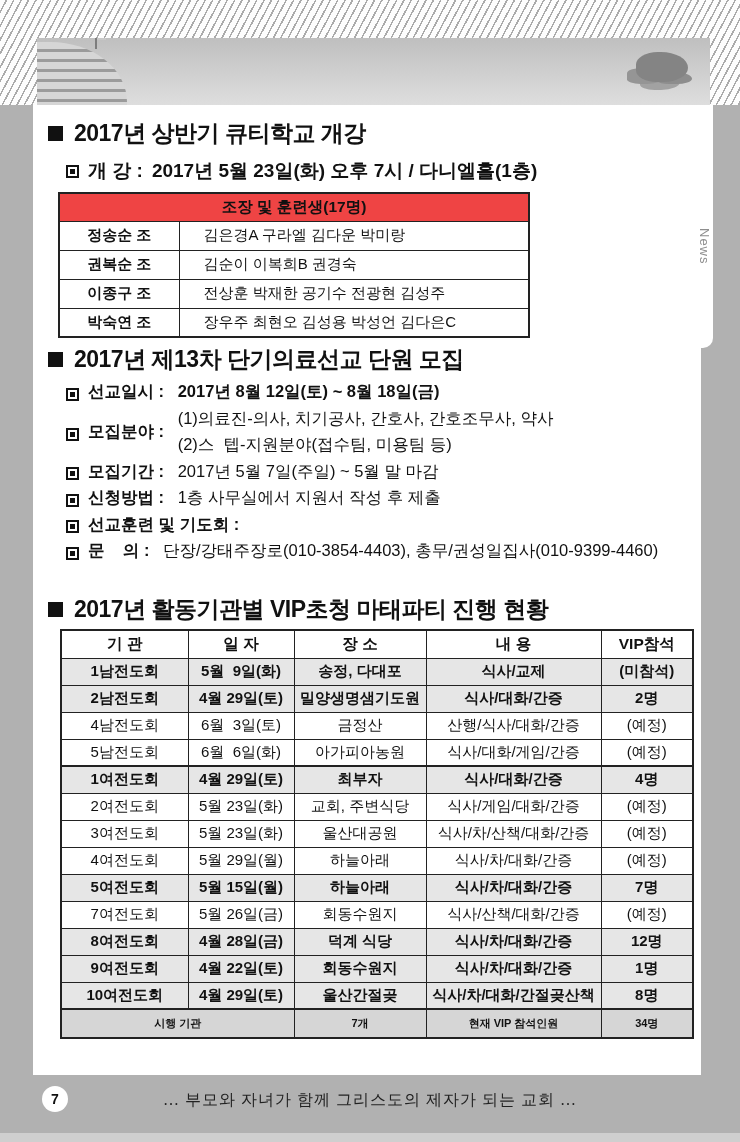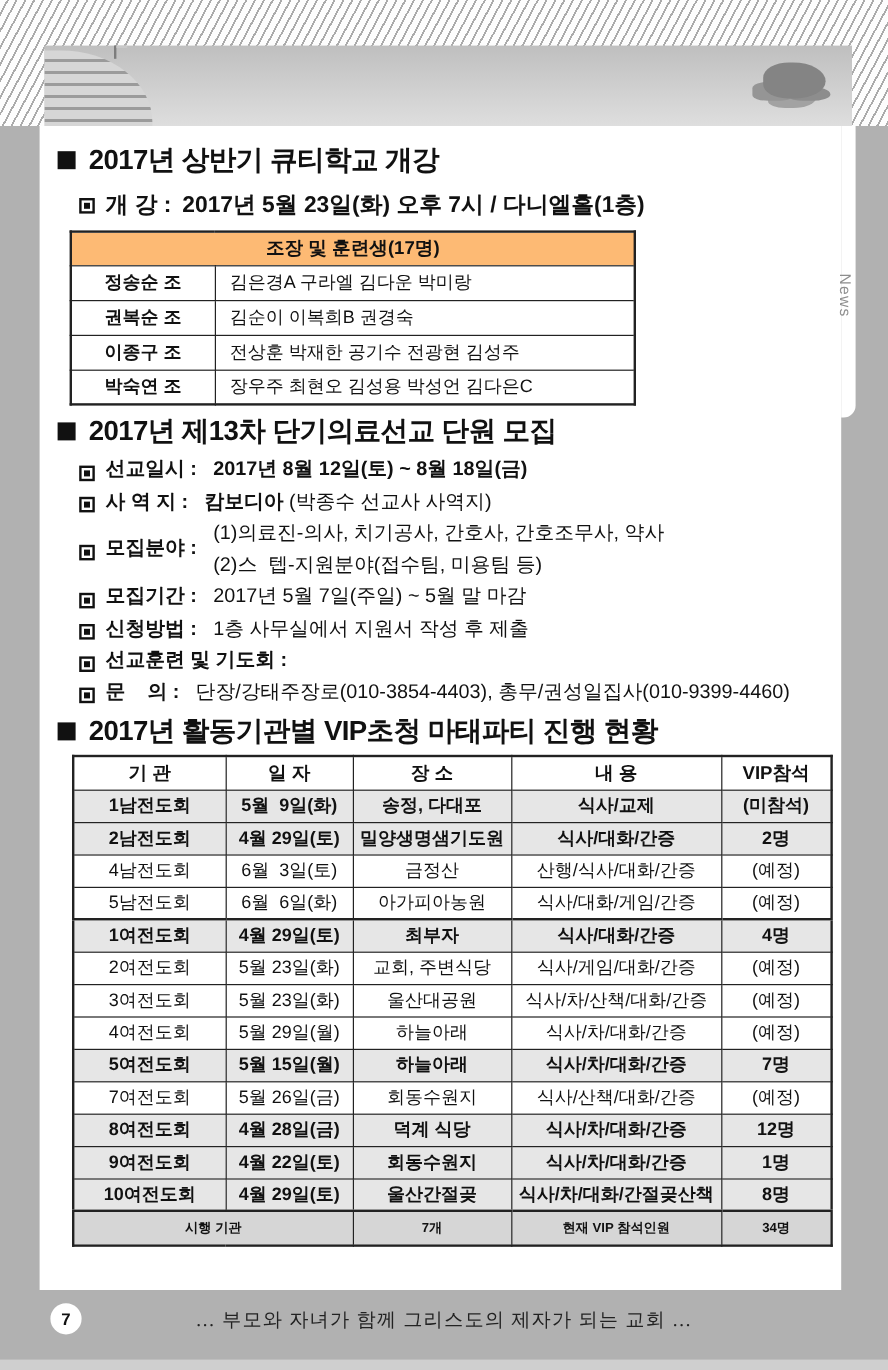--- a/index.html
+++ b/index.html
@@ -58,24 +58,24 @@
   .bullet-row .bsq { margin-top:6px; }
   .blabel { font-weight:bold; white-space:pre; }
   .bval { white-space:pre; }
   .bstrong { font-weight:bold; white-space:pre; }
 
   
   table { border-collapse:collapse; table-layout:fixed; font-size:15px; }
   td, th { border:1px solid #222; text-align:center; white-space:pre; overflow:hidden; }
 
   .qt-table { position:absolute; left:58px; top:192px; width:470px; border:2px solid #222; }
-  .qt-table th { background:#fdba74; height:28px; font-size:15.5px; }
+  .qt-table th { background:#ef4444; height:28px; font-size:15.5px; }
   .qt-table td { height:29px; }
   .qt-table td.leader { font-weight:bold; }
-  .qt-table td.members { text-align:left; padding-left:12px; }
+  .qt-table td.members { text-align:left; padding-left:24px; }
 
   .vip-table { position:absolute; left:60px; top:629px; width:632px; border:2px solid #222; }
   .vip-table th { height:28px; font-size:15.5px; background:#fff; }
   .vip-table td { height:27px; }
   .vip-table tr.hl td { background:#e6e6e6; font-weight:bold; }
   .vip-table tr.grp td { border-top:2.5px solid #222; }
   .vip-table tfoot td { background:#d6d6d6; font-weight:bold; height:29px;
                         border-top:2.5px solid #222; font-size:11px; }
 </style>
 </head>
@@ -137,27 +137,20 @@
   <div class="sec-title" style="left:48px; top:344px;">
     <span class="sq"></span>
     <span>2017년 제13차 단기의료선교 단원 모집</span>
   </div>
   <div class="mission-list">
       <div class="bullet-row">
         <span class="bsq"></span>
         <span class="blabel">선교일시 : </span>
         <div>
           <div><span class="bstrong">2017년 8월 12일(토) ~ 8월 18일(금)</span></div>
-        </div>
-      </div>
-      <div class="bullet-row">
-        <span class="bsq"></span>
-        <span class="blabel">사 역 지 : </span>
-        <div>
-          <div><span class="bstrong">캄보디아</span><span class="bval"> (박종수 선교사 사역지)</span></div>
         </div>
       </div>
       <div class="bullet-row">
         <span class="bsq"></span>
         <span class="blabel">모집분야 : </span>
         <div>
           <div><span class="bval">(1)의료진-의사, 치기공사, 간호사, 간호조무사, 약사</span></div>
           <div class="bval">(2)스  텝-지원분야(접수팀, 미용팀 등)</div>
         </div>
       </div>

